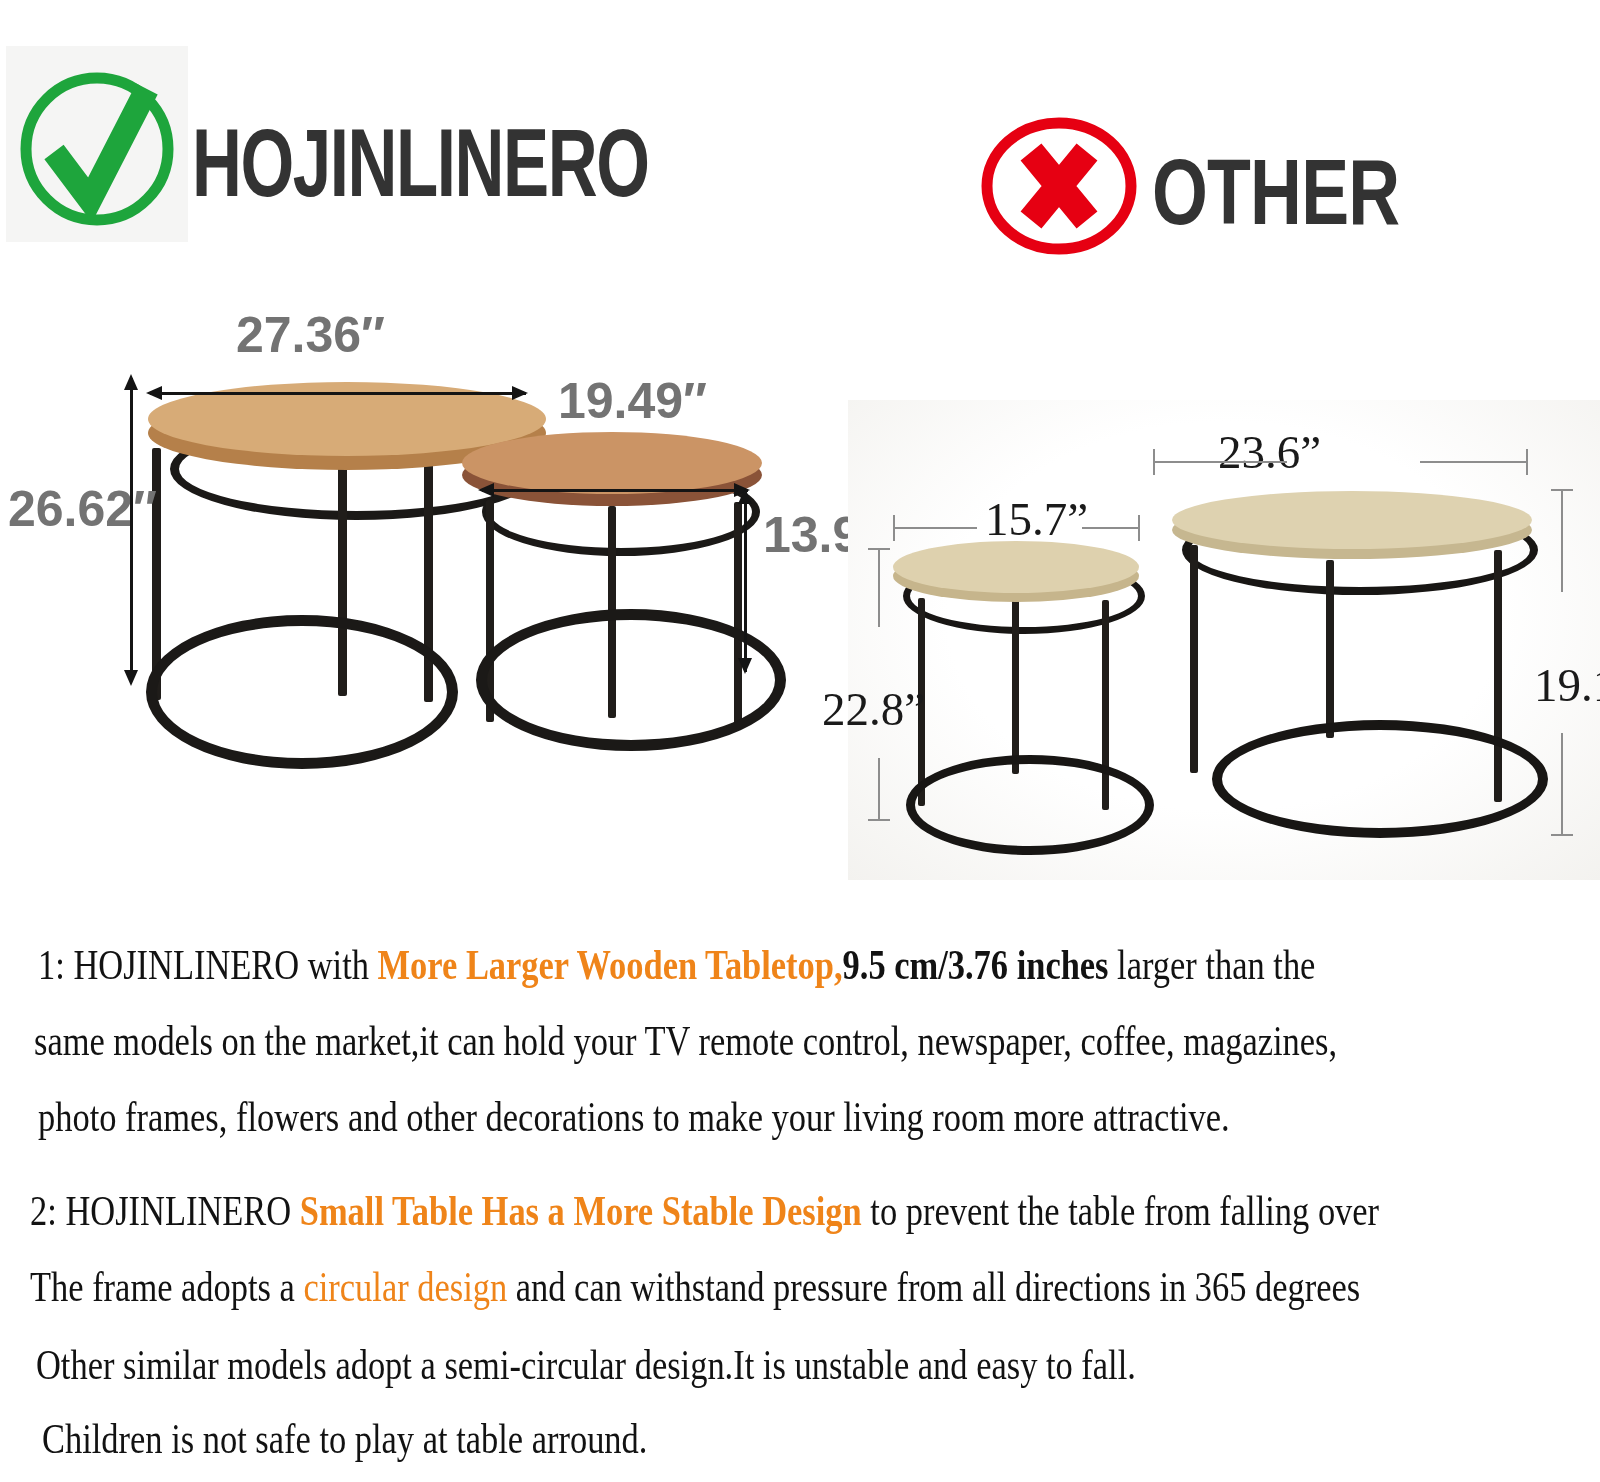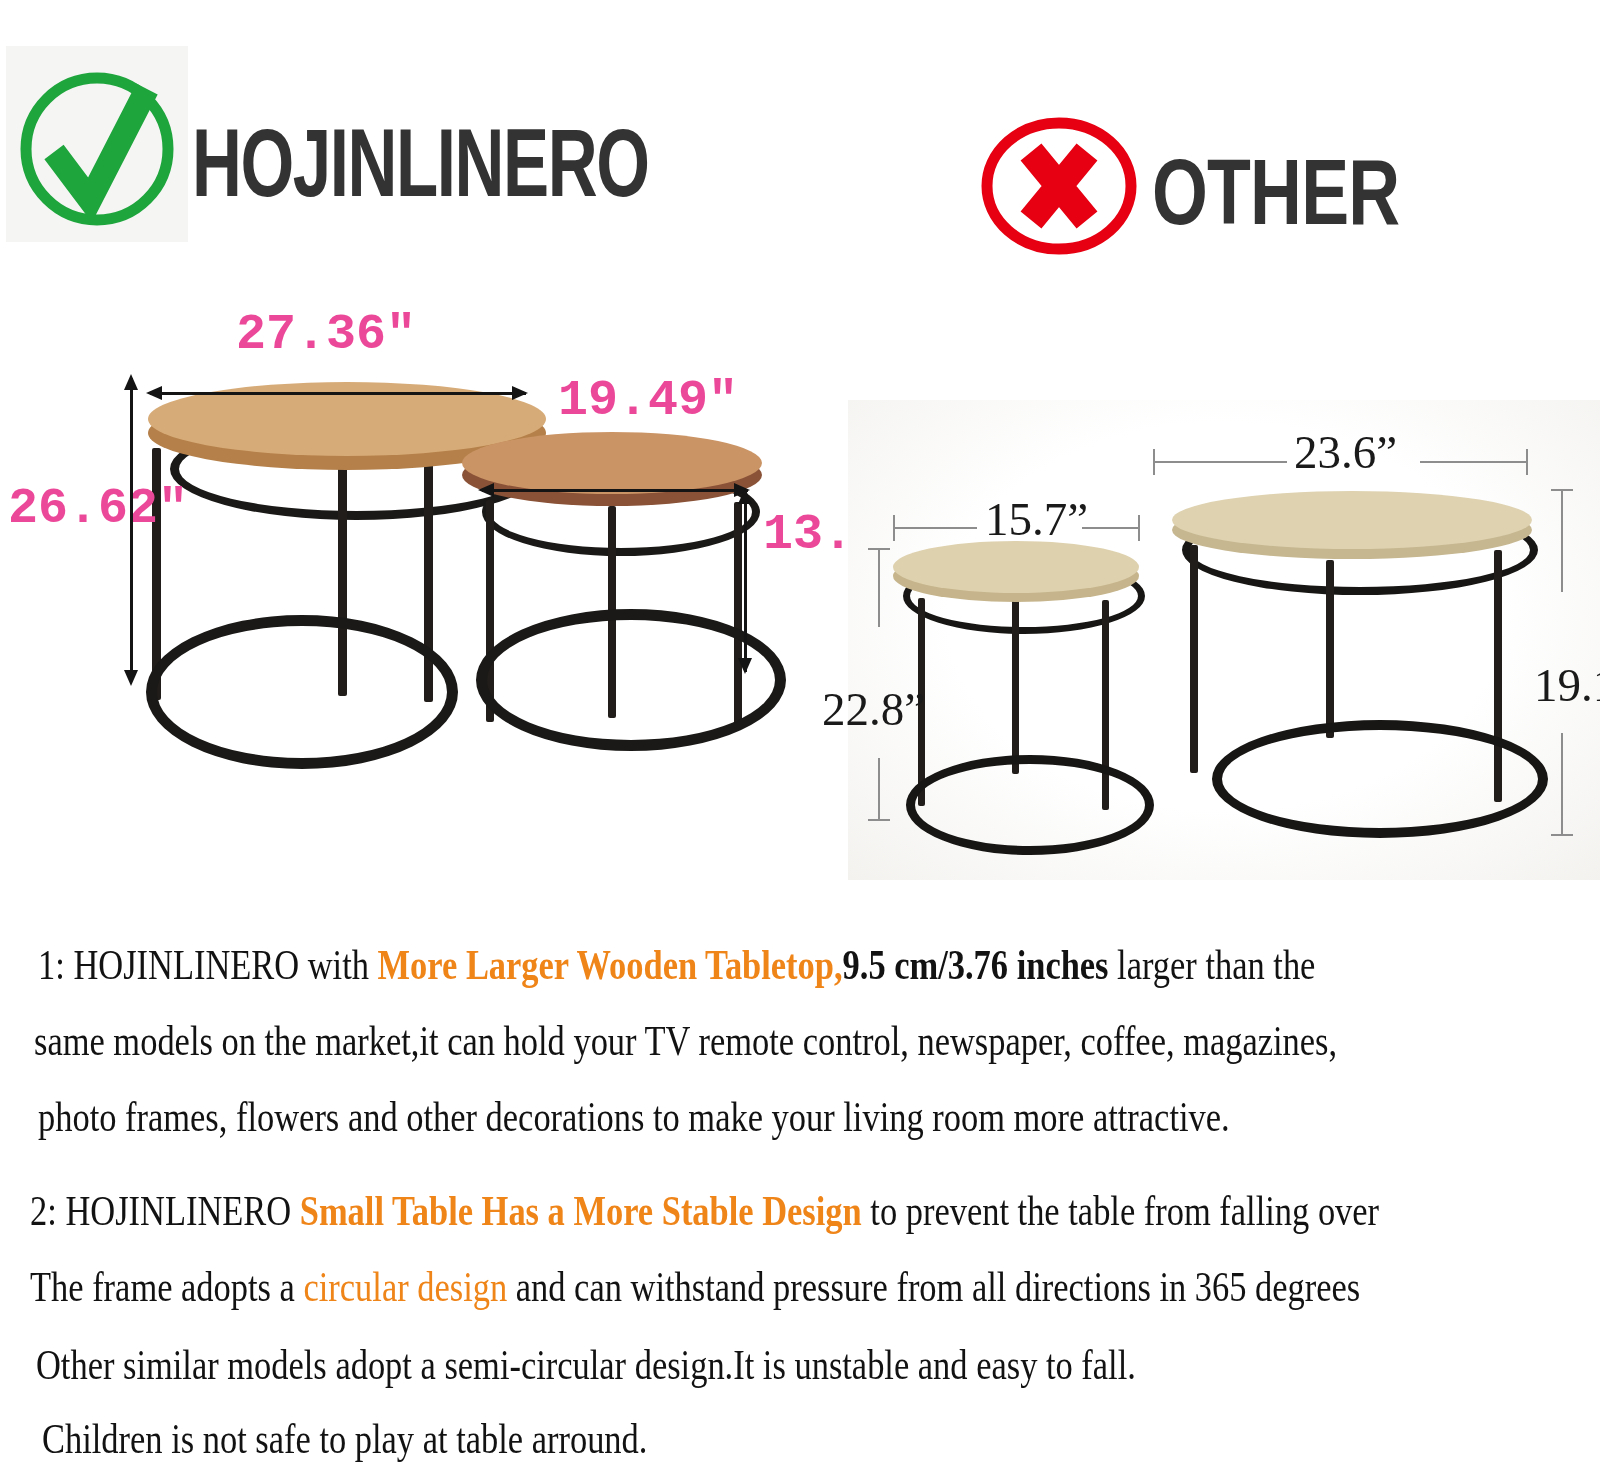--- a/index.html
+++ b/index.html
@@ -16,22 +16,22 @@
               font-weight:bold;font-size:92px;color:#333333;letter-spacing:-1px;
               transform:scaleX(0.78);transform-origin:left top;white-space:nowrap;}
 
   
   .ellipse{position:absolute;border-radius:50%;}
   .ring{position:absolute;border-radius:50%;background:transparent;}
   .leg{position:absolute;background:#201d1a;border-radius:2px;}
   .wood-grain{background-image:repeating-linear-gradient(93deg,rgba(255,255,255,.14) 0 7px,rgba(0,0,0,.035) 7px 13px);}
 
   
-  .dimL{position:absolute;font-family:Liberation Mono, monospace;font-weight:bold;
-        font-size:50px;color:#ec4899;white-space:nowrap;}
+  .dimL{position:absolute;font-family:Liberation Sans, sans-serif;font-weight:bold;
+        font-size:50px;color:#737373;white-space:nowrap;}
   .lineh{position:absolute;height:3px;background:#141414;}
   .linev{position:absolute;width:3px;background:#141414;}
   .ah{position:absolute;width:0;height:0;border-style:solid;}
   .ah-left {border-width:7px 16px 7px 0;border-color:transparent #141414 transparent transparent;}
   .ah-right{border-width:7px 0 7px 16px;border-color:transparent transparent transparent #141414;}
   .ah-up   {border-width:0 7px 16px 7px;border-color:transparent transparent #141414 transparent;}
   .ah-down {border-width:16px 7px 0 7px;border-color:#141414 transparent transparent transparent;}
 
   
   .right-photo{position:absolute;left:848px;top:400px;width:752px;height:480px;
@@ -116,21 +116,21 @@
     <div class="ellipse wood-grain" style="left:893px;top:541px;width:246px;height:52px;background:#ded1ae;"></div>
 
     <div class="ring" style="left:1182px;top:505px;width:340px;height:74px;border:8px solid #181614;"></div>
     <div class="leg" style="left:1190px;top:545px;width:8px;height:228px;"></div>
     <div class="leg" style="left:1494px;top:550px;width:8px;height:252px;"></div>
     <div class="leg" style="left:1326px;top:560px;width:8px;height:178px;"></div>
     <div class="ring" style="left:1212px;top:720px;width:316px;height:98px;border:10px solid #181614;"></div>
     <div class="ellipse" style="left:1172px;top:501px;width:360px;height:58px;background:#c6b790;"></div>
     <div class="ellipse wood-grain" style="left:1172px;top:491px;width:360px;height:58px;background:#ded2b0;"></div>
 
-    <div class="dimR" style="left:1294px;top:425px;">23.6”</div>
+    <div class="dimR" style="left:1218px;top:425px;">23.6”</div>
     <div class="glinev" style="left:1153px;top:449px;height:26px;"></div>
     <div class="glineh" style="left:1153px;top:461px;width:134px;"></div>
     <div class="glineh" style="left:1420px;top:461px;width:108px;"></div>
     <div class="glinev" style="left:1526px;top:449px;height:26px;"></div>
 
     <div class="dimR" style="left:985px;top:492px;">15.7”</div>
     <div class="glinev" style="left:893px;top:515px;height:26px;"></div>
     <div class="glineh" style="left:893px;top:527px;width:84px;"></div>
     <div class="glineh" style="left:1082px;top:527px;width:58px;"></div>
     <div class="glinev" style="left:1138px;top:515px;height:26px;"></div>

